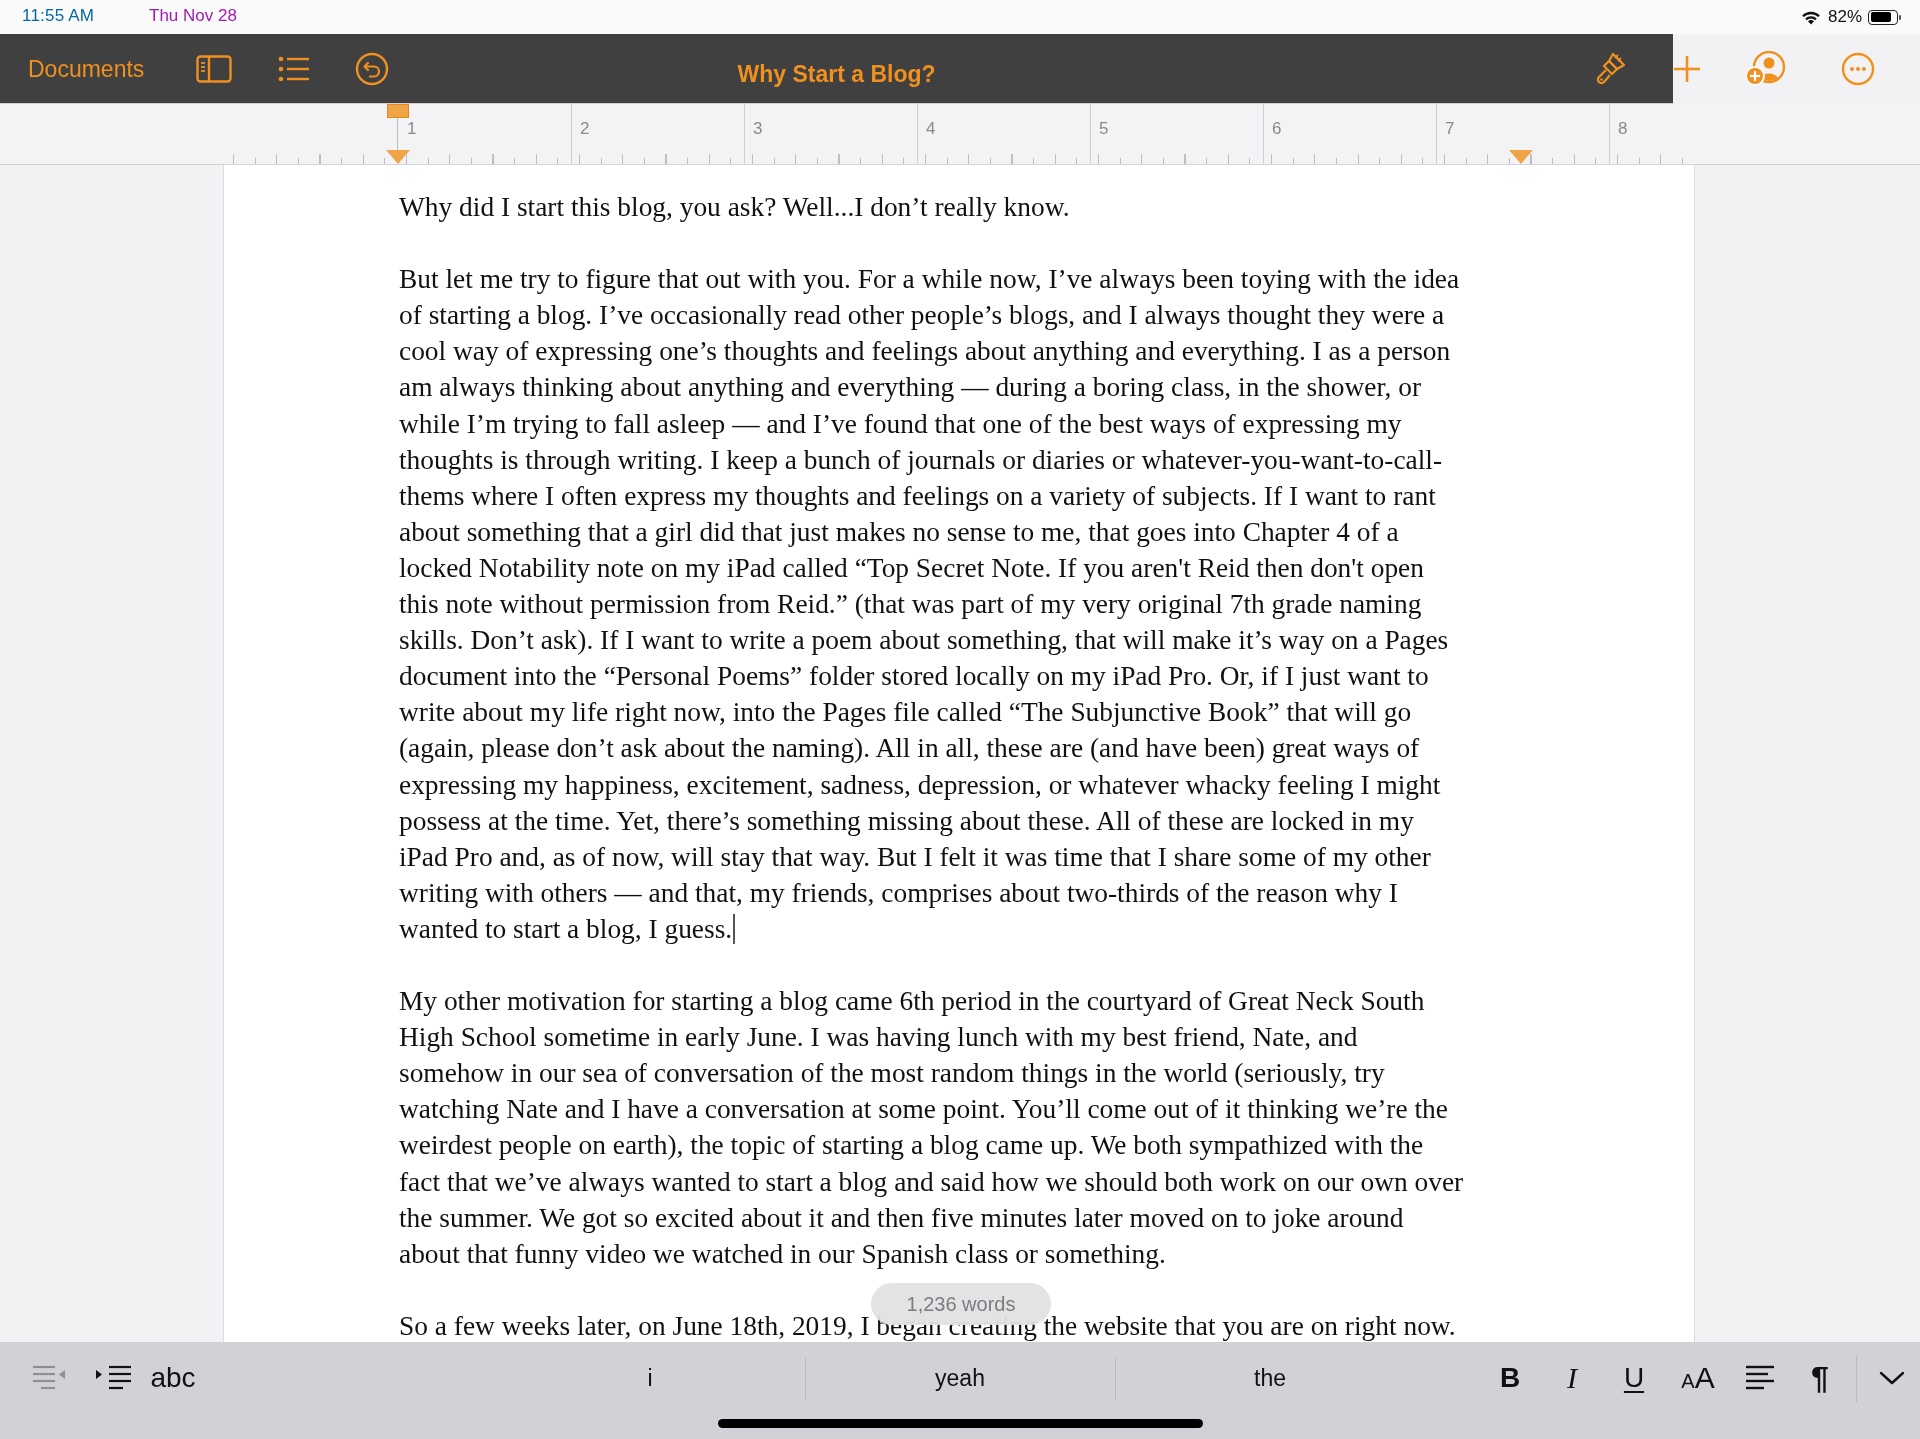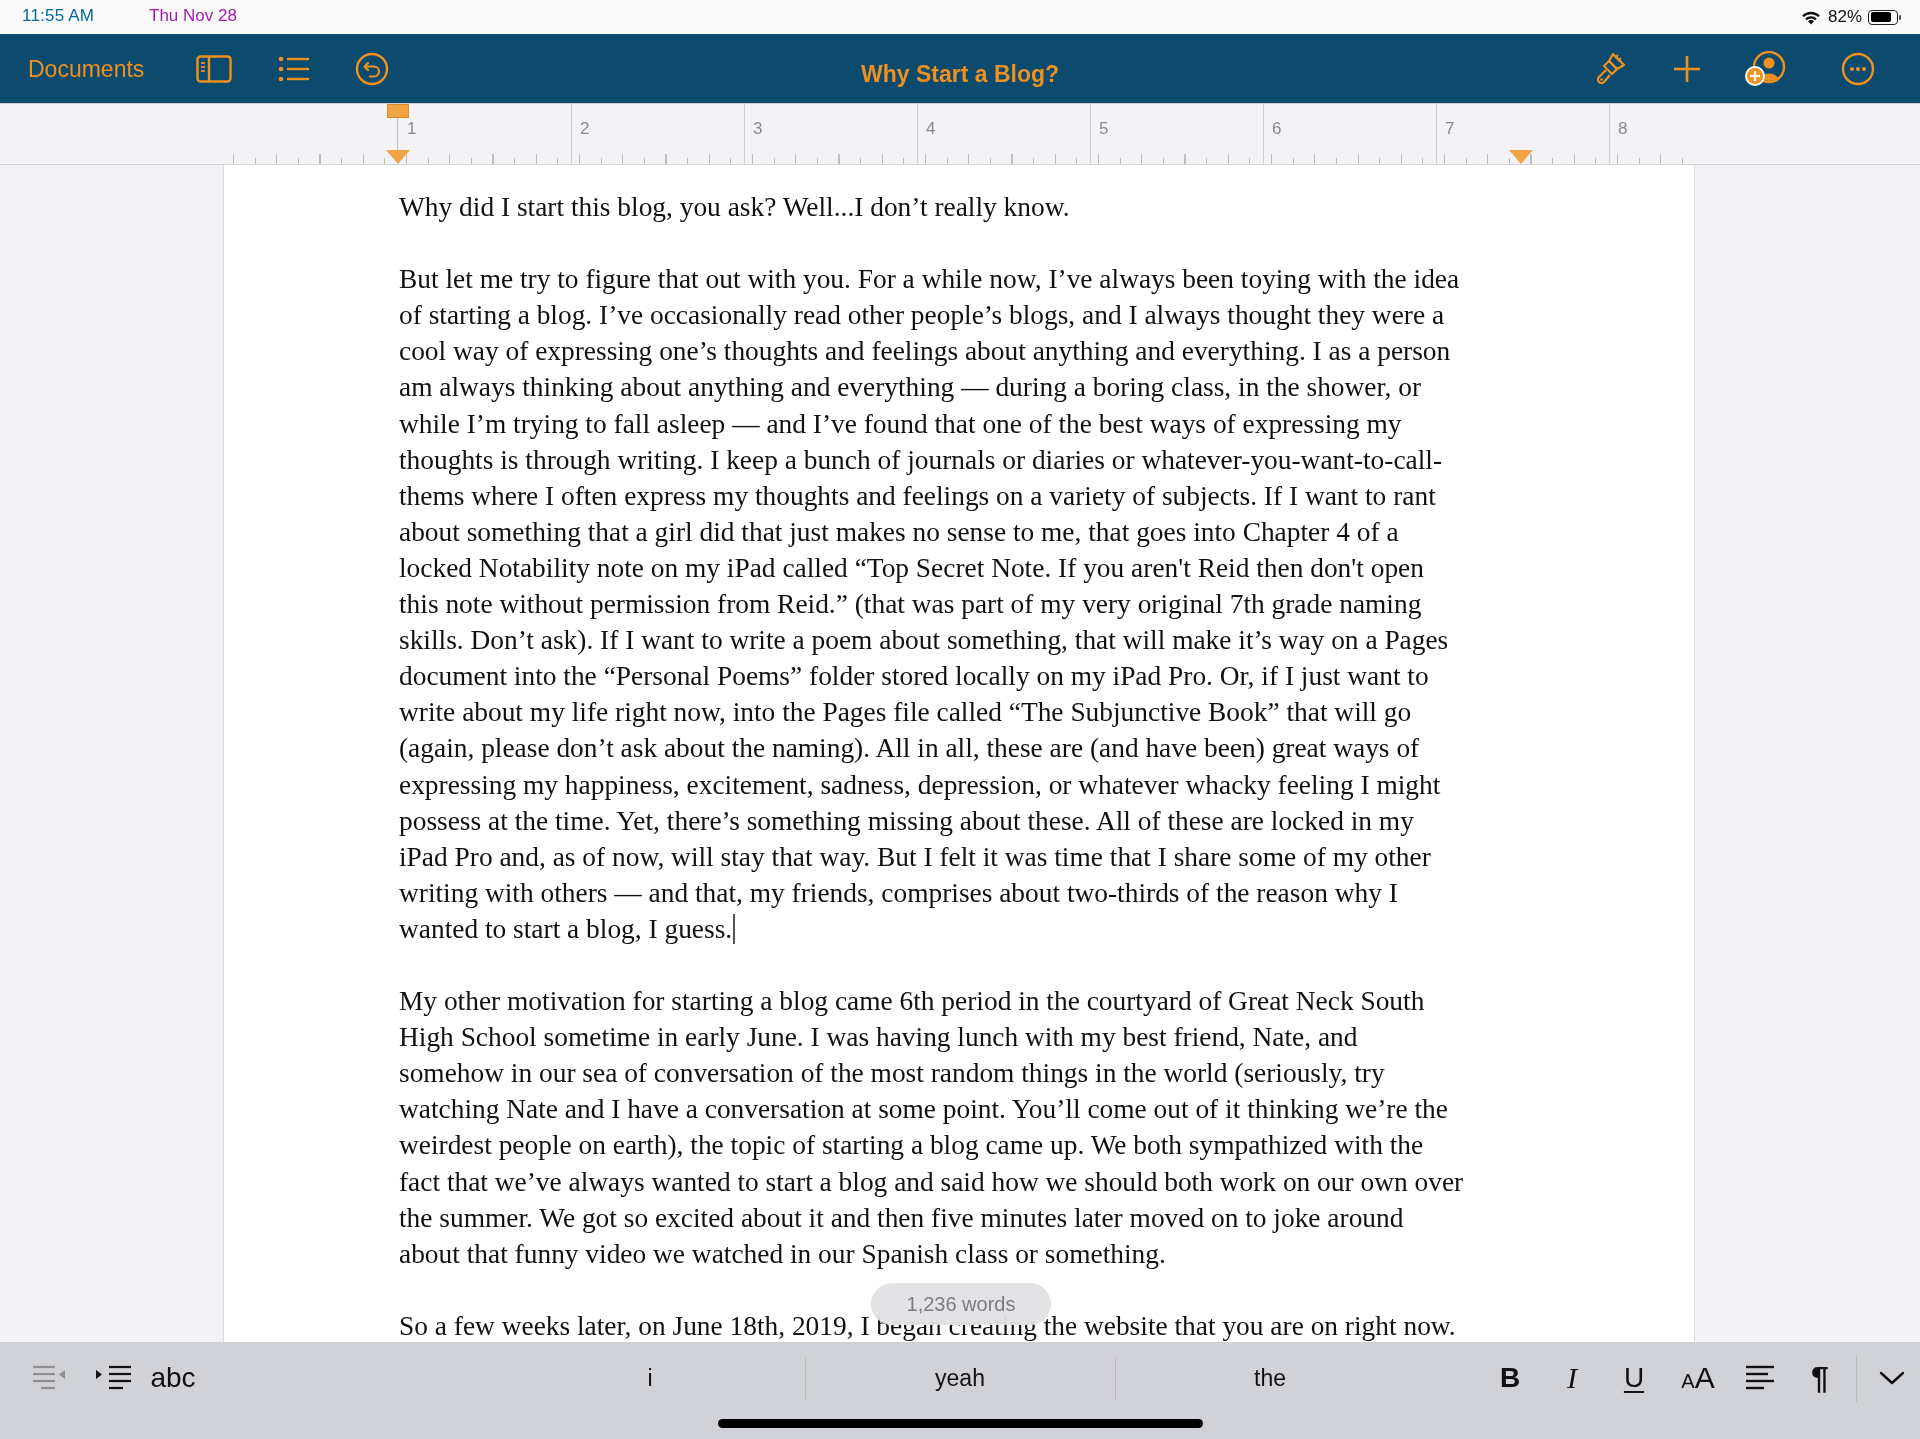--- a/index.html
+++ b/index.html
@@ -9,21 +9,21 @@
   
   .statusbar { position: absolute; left: 0; top: 0; width: 1920px; height: 34px; background: #fafafa; }
   .status-time { position: absolute; left: 22px; top: 6px; font-size: 17px; color: #0369a1; letter-spacing: 0.2px; text-align: center; }
   .status-date { position: absolute; left: 112px; top: 6px; font-size: 17px; color: #a21caf; margin-left: 37px; }
   .status-right { position: absolute; right: 22px; top: 6px; height: 22px; display: flex; align-items: center; gap: 6px; font-size: 17px; color: #111; }
   .battery { width: 30px; height: 15px; border: 1.6px solid #222; border-radius: 4px; padding: 1.5px; position: relative; }
   .battery-fill { height: 100%; background: #000; border-radius: 2px; }
   .battery::after { content: ""; position: absolute; right: -4px; top: 4px; width: 2px; height: 5px; background: #555; border-radius: 1px; }
 
   
-  .toolbar { position: absolute; left: 0; top: 34px; width: 1920px; height: 70px; background: #0c4a6e; border-bottom: 1px solid #cfcfd3; }
+  .toolbar { position: absolute; left: 0; top: 34px; width: 1673px; height: 70px; background: #404040; border-bottom: 1px solid #cfcfd3; }
   .tb-btn { position: absolute; top: 0; height: 70px; display: flex; align-items: center; justify-content: center; color: #f0901e; cursor: pointer; }
   .docs-label { font-size: 23px; color: #f0901e; }
   .doc-title { position: absolute; left: 0; right: 0; top: 0; height: 70px; display: flex; align-items: center; justify-content: center; font-size: 23px; font-weight: bold; color: #f0901e; pointer-events: none; }
   .doc-title span { pointer-events: auto; margin-top: 10px; }
   svg { display: block; }
 
   
   .ruler { position: absolute; left: 0; top: 104px; width: 1920px; height: 61px; background: #f3f3f5; border-bottom: 1px solid #d4d4d8; }
   .ruler-line { position: absolute; top: 0; width: 1px; height: 60px; background: #d0d0d4; }
   .ruler-num { position: absolute; top: 15px; font-size: 17px; color: #8a8a8e; }

